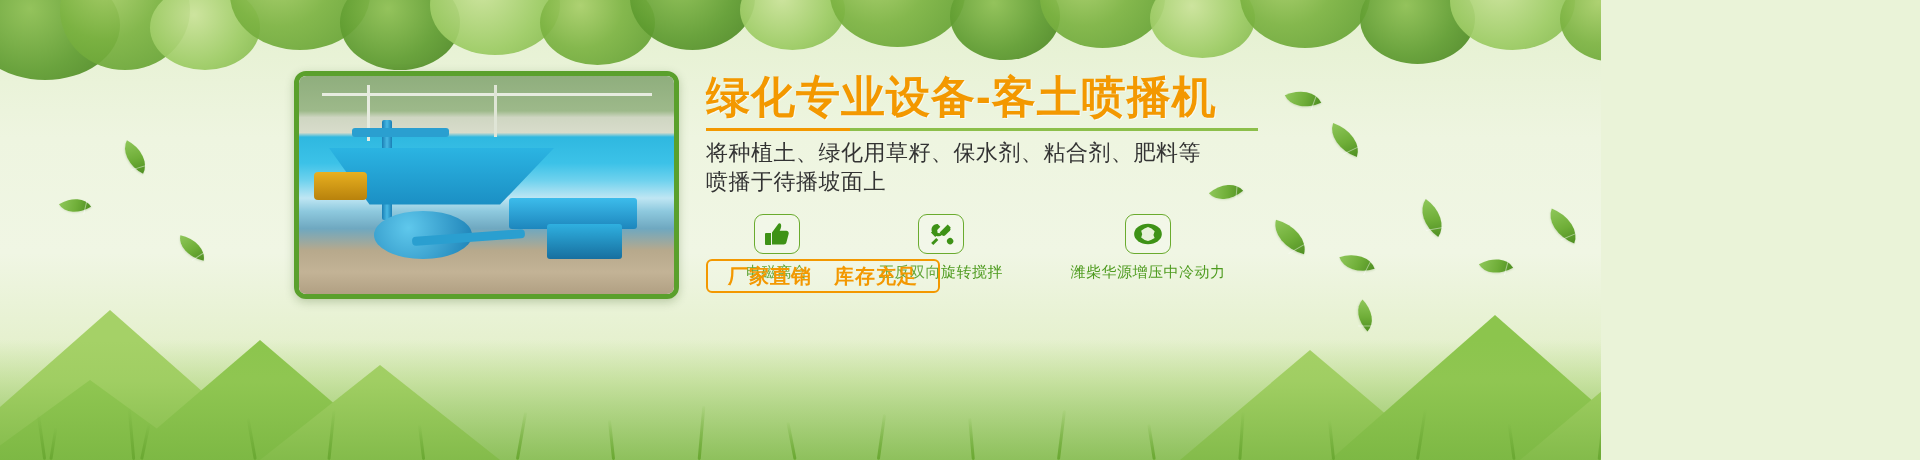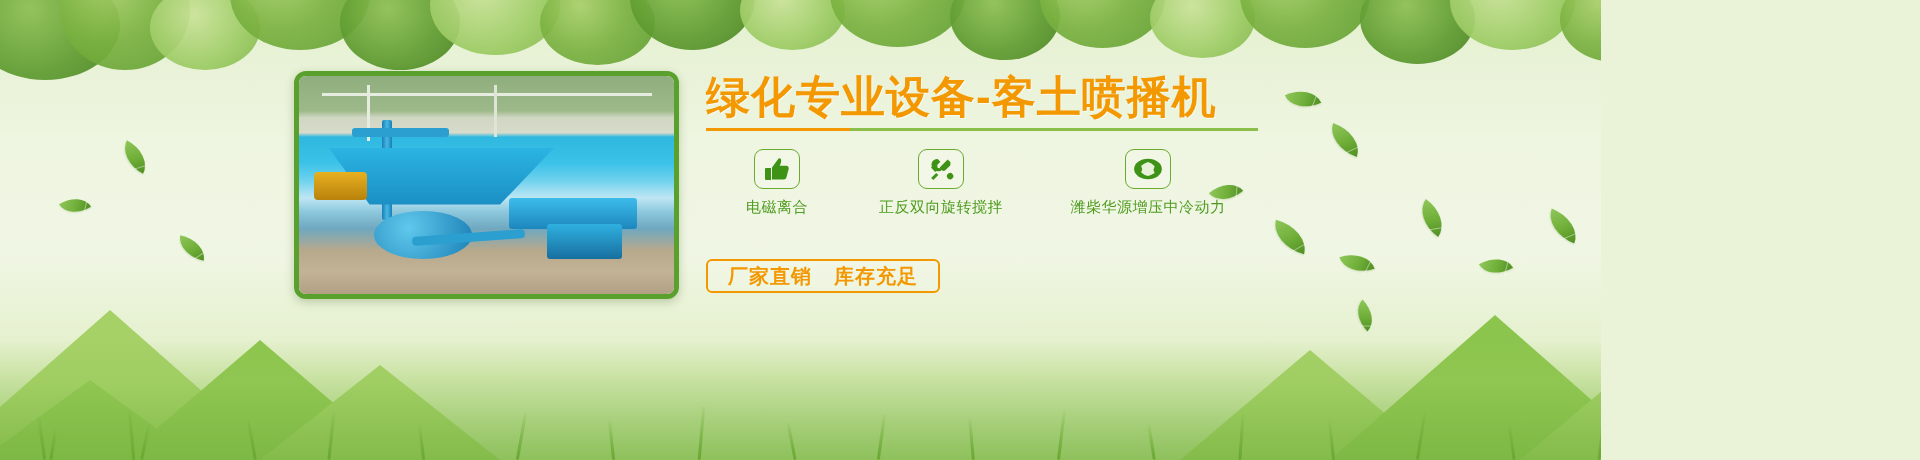--- a/index.html
+++ b/index.html
@@ -256,20 +256,24 @@
       <div class="ph-el" style="left:4%;  top:84%; width:92%; height:16%; background:linear-gradient(to bottom,#bfae8e,#a89madd,#a0906f);"></div>
     </div>
   </div>
 
   <div class="content">
 
     <div class="headline">绿化专业设备-客土喷播机</div>
 
     <div class="rule"></div>
 
+    <div class="subtitle">
+      <div>将种植土、绿化用草籽、保水剂、粘合剂、肥料等</div>
+      <div>喷播于待播坡面上</div>
+    </div>
 
     <div class="features">
 
       <div class="feature" style="width:142px;">
         <div class="f-icon">
           <svg width="28" height="26" viewBox="0 0 28 26" aria-hidden="true">
             <path d="M3 12h5v12H3a1 1 0 0 1-1-1V13a1 1 0 0 1 1-1z" fill="#3e9216"></path>
             <path d="M9 11.5l6.2-8.6c.7-1 2.3-.8 2.7.4.5 1.4.3 3-.4 4.6l-.8 1.9h6.6c1.6 0 2.8 1.5 2.4 3l-2.3 8.6c-.3 1.2-1.4 2-2.6 2H9V11.5z" fill="#3e9216"></path>
           </svg>
         </div>

